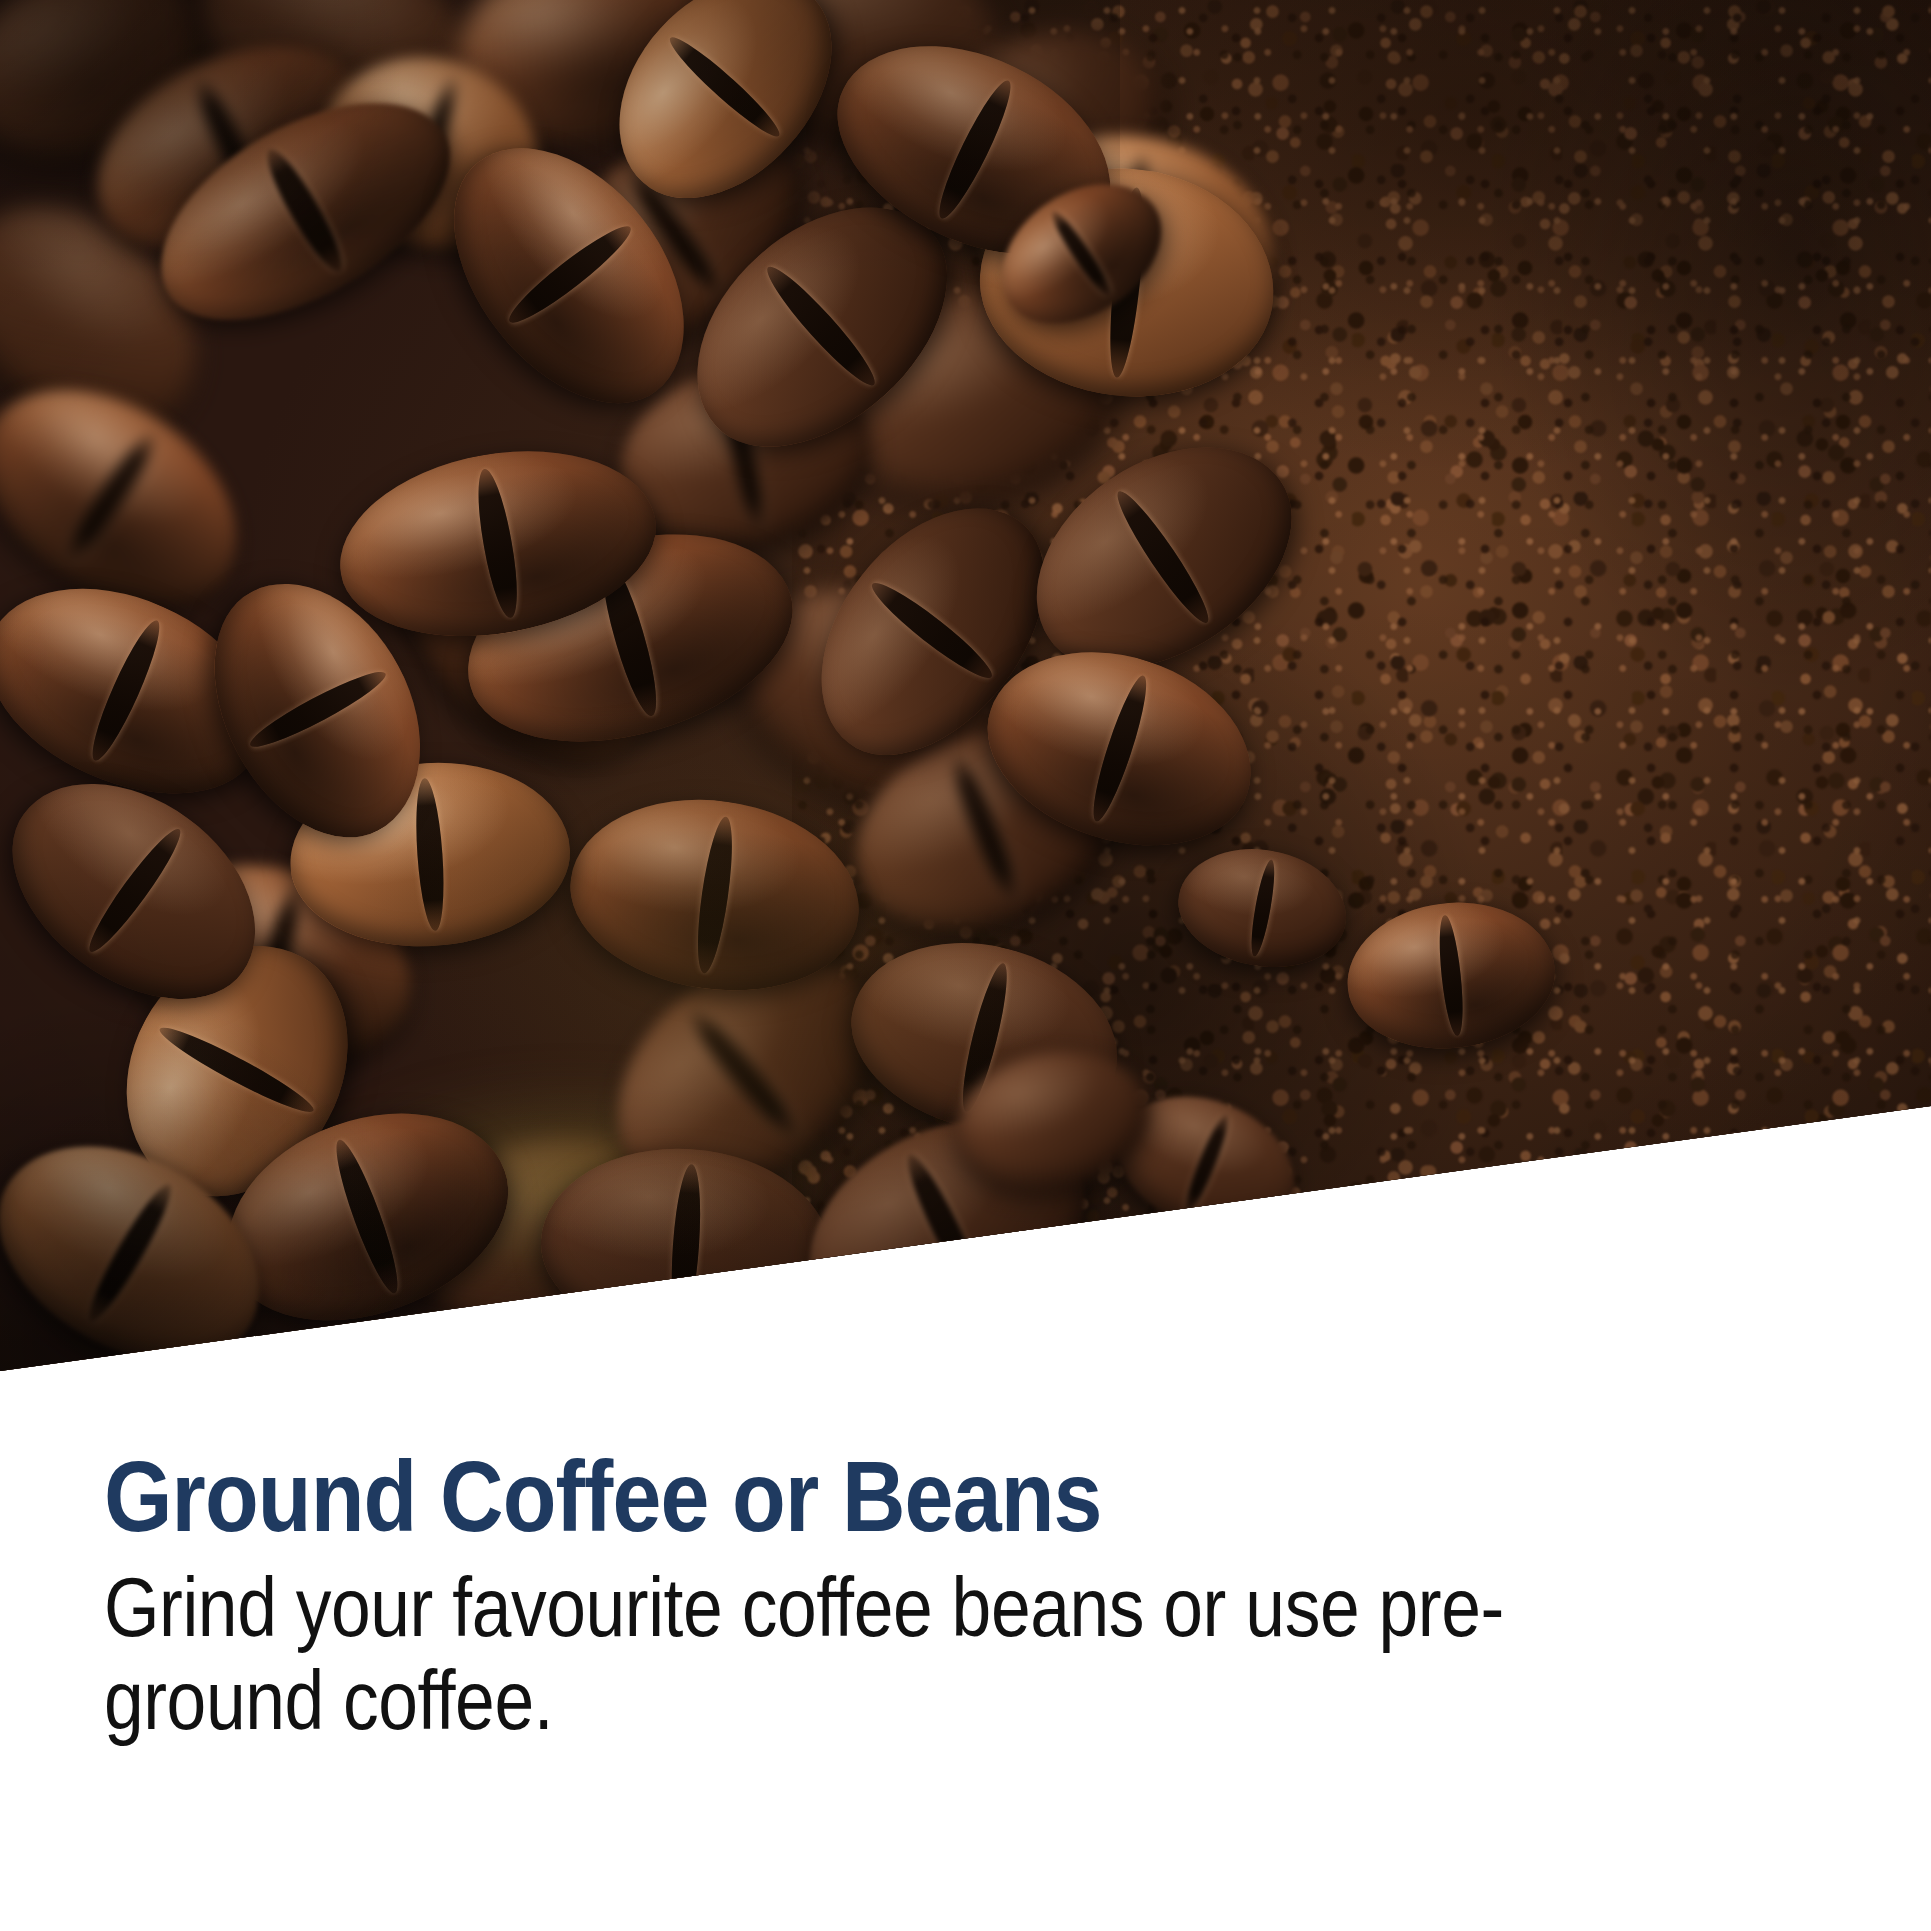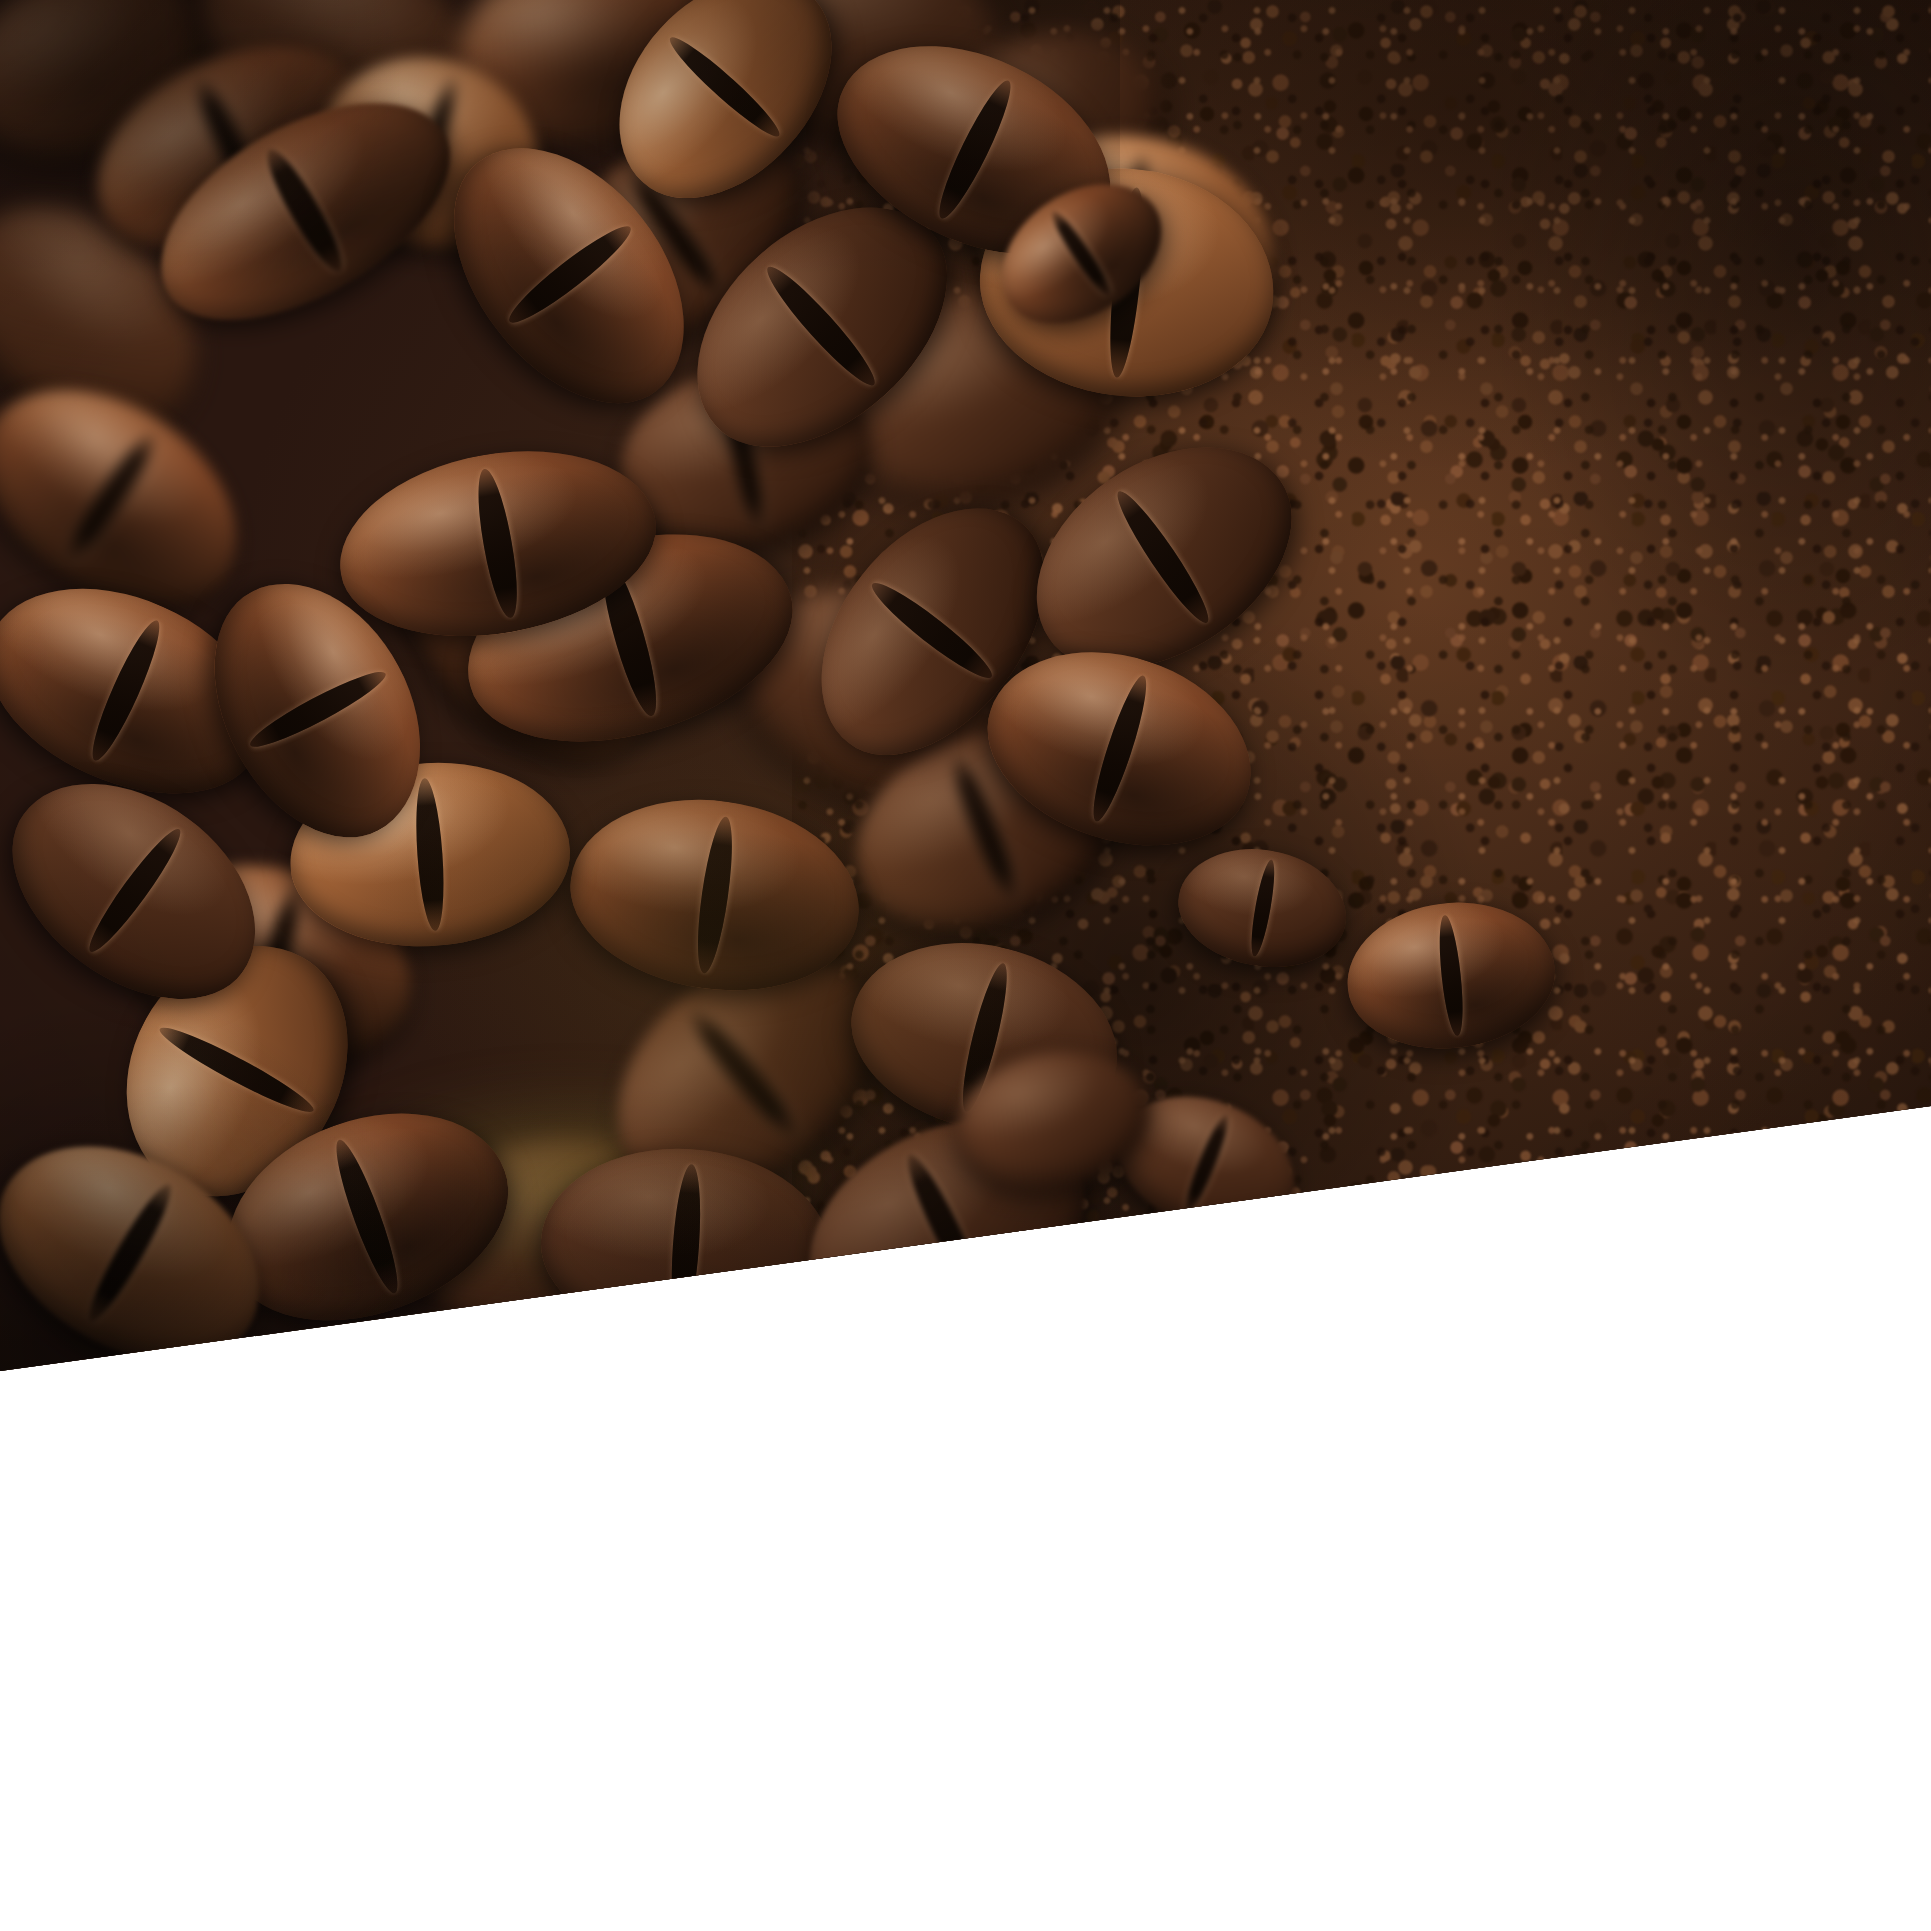--- a/index.html
+++ b/index.html
@@ -285,15 +285,19 @@
 
     <div class="bean stray blur" style="left:994px; top:193px; width:174px; height:121px; transform:rotate(-34deg);"></div>
     <div class="bean stray dark" style="left:1178px; top:850px; width:169px; height:116px; transform:rotate(10deg);"></div>
     <div class="bean stray" style="left:1347px; top:903px; width:208px; height:145px; transform:rotate(-6deg);"></div>
     <div class="bean stray dark blur" style="left:1115px; top:1101px; width:183px; height:126px; transform:rotate(22deg);"></div>
     <div class="bean stray dark blur2 nocrack" style="left:956px; top:1052px; width:193px; height:135px; transform:rotate(-12deg);"></div>
 
     <div class="photo-vignette"></div>
   </div>
 
+  <div id="text-panel">
+    <h2 id="heading" style="color: rgb(31, 58, 96);">Ground Coffee or Beans</h2>
+    <p id="body-text" style="color: rgb(17, 17, 17);">Grind your favourite coffee beans or use pre-ground coffee.</p>
+  </div>
 
 </div>
 
 
 </body></html>

